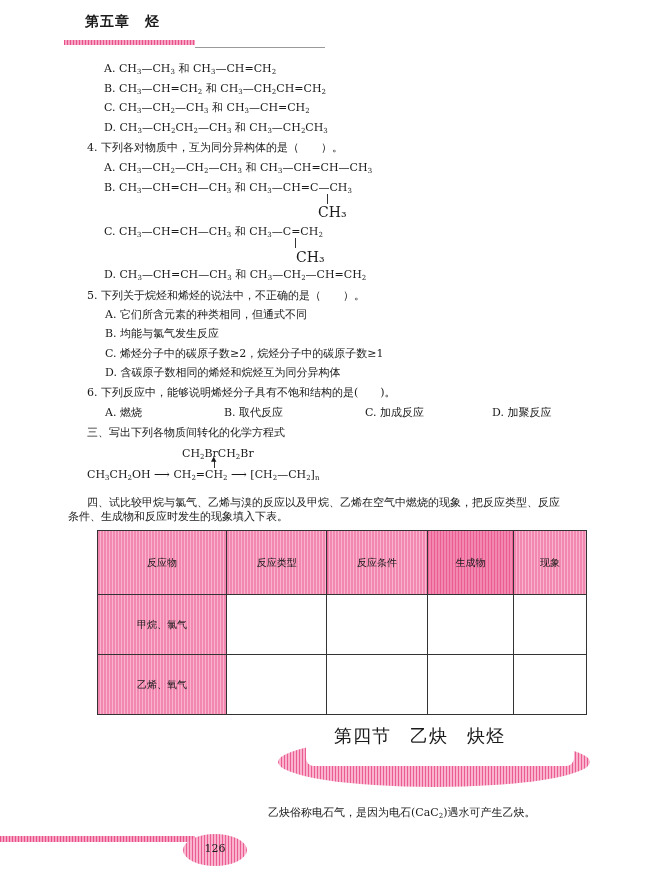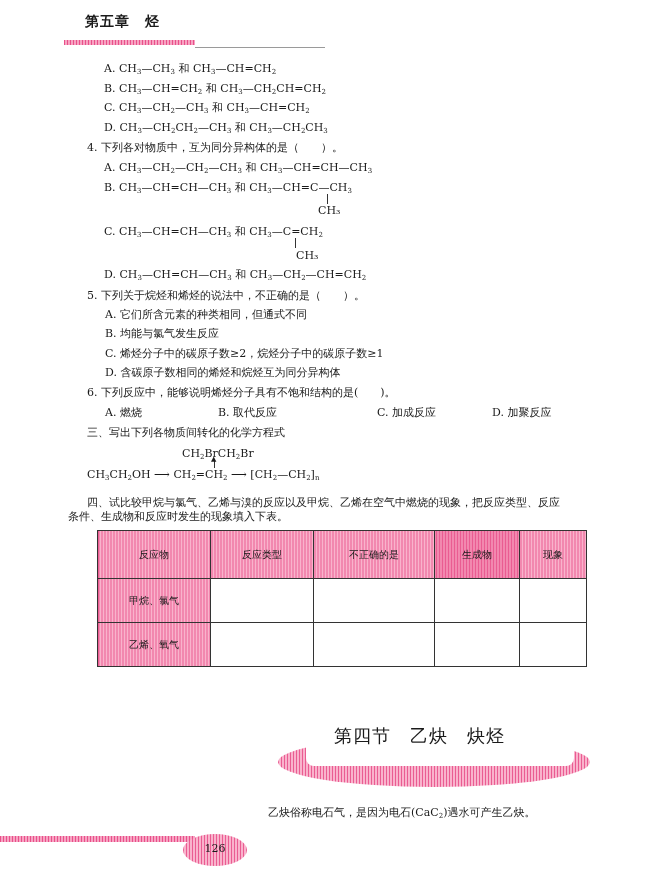--- a/index.html
+++ b/index.html
@@ -18,28 +18,28 @@
       background-image: repeating-linear-gradient(90deg, #ea5c92 0px, #ea5c92 1.5px, #f9b3cc 1.5px, #f9b3cc 3px);
     }
     .chapter-title { left: 64px; top: 13px; font-size: 14px; font-weight: bold; font-family: "DejaVu Sans", "Liberation Sans", sans-serif; letter-spacing: 1px; margin-left: 21px; }
     .header-bar { left: 64px; top: 40px; width: 131px; height: 5px; }
     .header-rule { left: 195px; top: 47px; width: 130px; height: 1px; background: #9a9a9a; }
     .line { font-size: 11px; line-height: 16px; }
     .q { left: 87px; }
     .opt { left: 104px; }
     .opt-n { left: 105px; }
     .sub { font-size: 7px; vertical-align: -2px; }
-    .branch { font-size: 11px; }
+    .branch { font-size: 14px; }
     .vline { position: absolute; width: 1px; background: #333; }
     table.grid {
       position: absolute; left: 97px; top: 530px; width: 490px; border-collapse: collapse;
       font-family: "DejaVu Sans", "Liberation Sans", sans-serif; font-size: 10px;
     }
     table.grid td, table.grid th {
-      border: 1px solid #333; height: 27px; text-align: center; font-weight: normal; padding: 8px;
+      border: 1px solid #333; height: 27px; text-align: center; font-weight: normal; padding: 16px;
     }
     table.grid th { height: 31px; }
     table.grid td.blank { background: #fff; }
     .sec-banner { left: 278px; top: 737px; width: 312px; height: 50px; border-radius: 50%; }
     .sec-cover { left: 306px; top: 716px; width: 268px; height: 50px; background: #fff; border-radius: 0 0 8px 8px; }
     .sec-title { left: 334px; top: 724px; font-size: 18px; font-family: "DejaVu Sans", "Liberation Sans", sans-serif; letter-spacing: 1px; }
     .footer-bar { left: 0px; top: 836px; width: 195px; height: 6px; }
     .page-oval { left: 183px; top: 834px; width: 64px; height: 32px; border-radius: 50%; }
     .page-num { left: 183px; top: 842px; width: 64px; text-align: center; font-size: 11px; }
   </style>
@@ -66,22 +66,22 @@
 <div class="abs line opt" style="top:267px"><span>D.</span> <span>CH<span class="sub">3</span>—CH=CH—CH<span class="sub">3</span> 和 CH<span class="sub">3</span>—CH<span class="sub">2</span>—CH=CH<span class="sub">2</span></span></div>
 
 <div class="abs line q" style="top:288px">5. 下列关于烷烃和烯烃的说法中，不正确的是（　　）。</div>
 <div class="abs line opt-n" style="top:307px">A. 它们所含元素的种类相同，但通式不同</div>
 <div class="abs line opt-n" style="top:326px">B. 均能与氯气发生反应</div>
 <div class="abs line opt-n" style="top:346px">C. 烯烃分子中的碳原子数≥2，烷烃分子中的碳原子数≥1</div>
 <div class="abs line opt-n" style="top:365px">D. 含碳原子数相同的烯烃和烷烃互为同分异构体</div>
 
 <div class="abs line q" style="top:385px">6. 下列反应中，能够说明烯烃分子具有不饱和结构的是(　　)。</div>
 <div class="abs line" style="left:105px; top:405px">A. 燃烧</div>
-<div class="abs line" style="left:218px; top:405px">B. 取代反应</div>
-<div class="abs line" style="left:377px; top:405px">C. 加成反应</div>
+<div class="abs line" style="left:224px; top:405px">B. 取代反应</div>
+<div class="abs line" style="left:365px; top:405px">C. 加成反应</div>
 <div class="abs line" style="left:492px; top:405px">D. 加聚反应</div>
 
 <div class="abs line" style="left:87px; top:425px">三、写出下列各物质间转化的化学方程式</div>
 <div class="abs line" style="left:182px; top:446px">CH<span class="sub">2</span>BrCH<span class="sub">2</span>Br</div>
 <div class="vline" style="left:214px; top:459px; height:9px"></div>
 <div class="abs" style="left:211px; top:455px; font-size:7px">▲</div>
 <div class="abs line" style="left:87px; top:467px">
   <span>CH<span class="sub">3</span>CH<span class="sub">2</span>OH</span>
   <span>⟶</span>
   <span>CH<span class="sub">2</span>=CH<span class="sub">2</span></span>
@@ -90,21 +90,21 @@
 </div>
 
 <div class="abs line" style="left:87px; top:495px">四、试比较甲烷与氯气、乙烯与溴的反应以及甲烷、乙烯在空气中燃烧的现象，把反应类型、反应</div>
 <div class="abs line" style="left:68px; top:509px">条件、生成物和反应时发生的现象填入下表。</div>
 
 <table class="grid">
   <tbody>
       <tr>
     <th class="stripe-light" style="width:96px">反应物</th>
     <th class="stripe-light">反应类型</th>
-    <th class="stripe-light">不正确的是</th>
+    <th class="stripe-light">反应条件</th>
     <th class="stripe-light">生成物</th>
     <th class="stripe-light">现象</th>
   </tr>
   <tr>
     <td class="stripe-light">甲烷、氯气</td>
     <td class="blank"></td>
         <td class="blank"></td>
         <td class="blank"></td>
         <td class="blank"></td>
   </tr>

